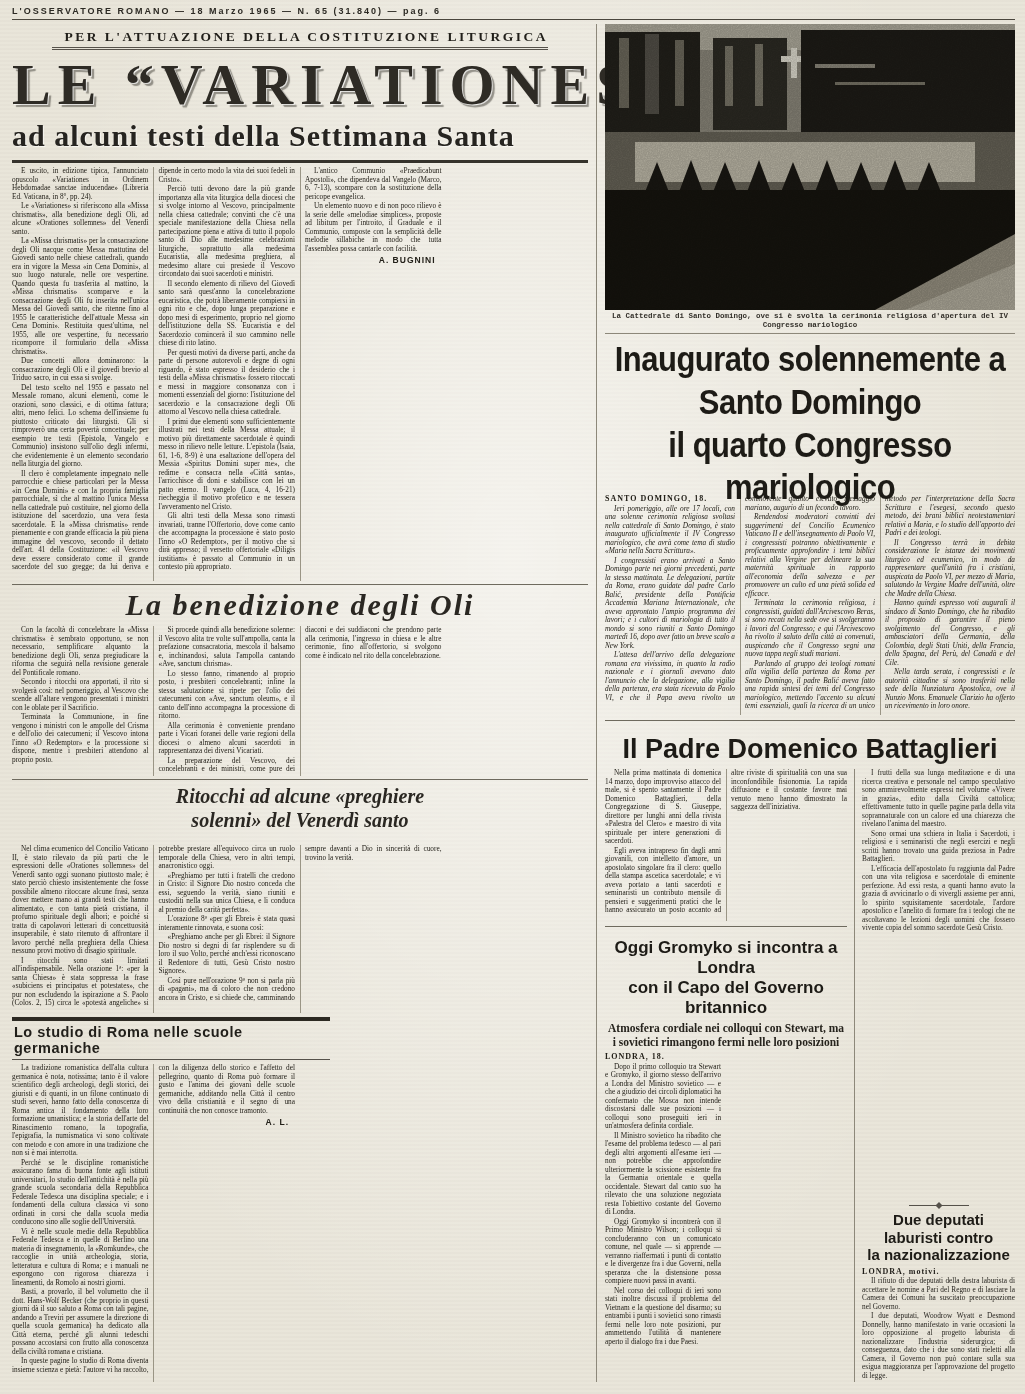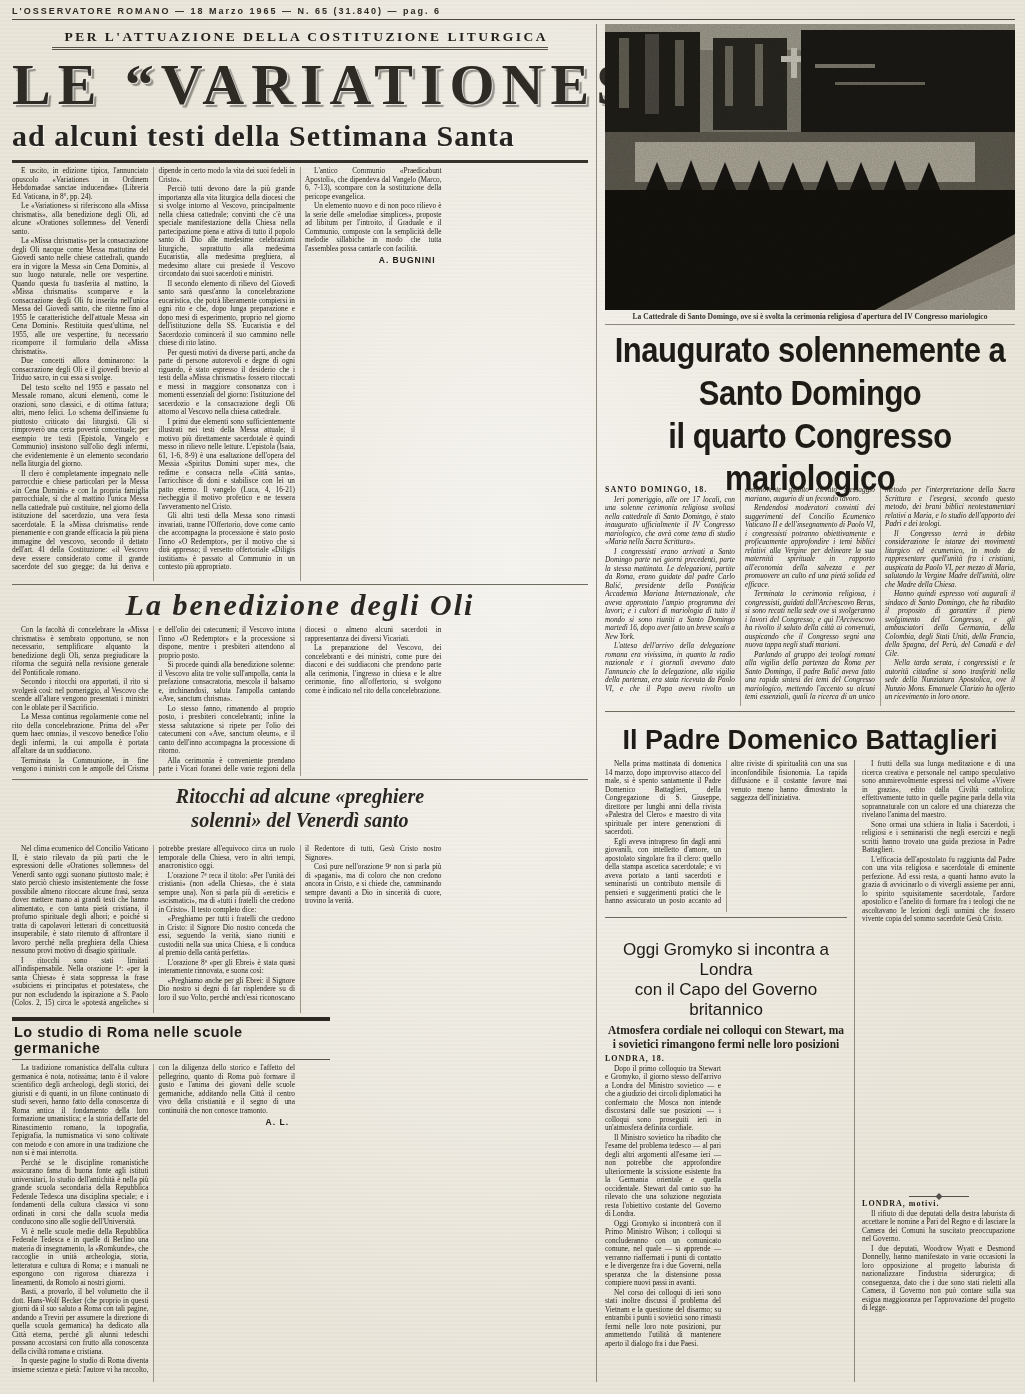--- a/index.html
+++ b/index.html
@@ -92,21 +92,21 @@
     font-weight:bold;font-size:14.5px;letter-spacing:.5px;
     padding:3px 2px 3px 2px;margin:4px 0 4px 0;
     font-family:"Liberation Sans",sans-serif;
   }
 
   
   .photo-wrap{width:100%;height:286px;overflow:hidden;background:#55524a;}
   .photo-wrap svg{display:block;width:100%;height:100%;}
   .caption{
     font-size:7.5px;line-height:9px;font-weight:bold;text-align:center;
-    font-family:Liberation Serif, serif;color:#33302a;
+    font-family:Liberation Mono, monospace;color:#33302a;
     padding:2px 0 3px 0;border-bottom:1px solid #8d887a;margin-bottom:3px;
   }
   .h-inaugurato{
     text-align:center;font-family:"Liberation Sans",sans-serif;
     font-weight:bold;font-size:31px;line-height:38px;letter-spacing:-.5px;
     margin:2px 0 4px 0;color:#1d1b16;
     transform:scaleY(1.12);transform-origin:top center;
   }
   .dateline{
     font-weight:bold;font-size:8px;letter-spacing:1px;
@@ -117,22 +117,22 @@
     text-align:center;font-family:"Liberation Sans",sans-serif;
     font-weight:bold;font-size:27px;line-height:30px;margin:3px 0 5px 0;
     border-top:1px solid #6e6a5e;padding-top:13px;color:#1d1b16;
   }
   .right-split{display:flex;flex:1;min-height:0;}
   .split-l{width:61%;box-sizing:border-box;padding-right:7px;border-right:1px solid #8d887a;display:flex;flex-direction:column;}
   .split-r{width:39%;box-sizing:border-box;padding-left:7px;display:flex;flex-direction:column;}
   .batt-left{height:152px;margin-bottom:3px;}
   .h-gromyko{
     text-align:center;font-family:"Liberation Sans",sans-serif;
-    font-weight:normal;font-size:17px;line-height:20px;margin:2px 0 4px 0;
-    border-top:1px solid #6e6a5e;padding-top:22px;color:#1d1b16;
+    font-weight:bold;font-size:17px;line-height:20px;margin:2px 0 4px 0;
+    border-top:1px solid #6e6a5e;padding-top:11px;color:#1d1b16;
   }
   .subhead{
     text-align:center;font-weight:bold;font-size:11.5px;line-height:13.5px;
     margin:0 0 4px 0;color:#26231d;
   }
   .gromyko-body{flex:1;min-height:0;}
   .batt-right{font-size:7.3px;line-height:8.5px;text-align:justify;height:432px;overflow:hidden;}
   .batt-right p{margin:0 0 1px 0;text-indent:9px;}
   .mini-sep{width:60px;border-top:1px solid #55514a;margin:4px auto 3px auto;position:relative;}
   .mini-sep::after{content:"";position:absolute;left:50%;top:-3px;width:5px;height:5px;background:#55514a;transform:translateX(-50%) rotate(45deg);}
@@ -177,39 +177,37 @@
           </div>
         <span class="byline">A. BUGNINI</span>
       </div>
 
       <hr class="rule">
       <h3 class="h-oli">La benedizione degli Oli</h3>
       <div class="cols c4 oli-body">
         <div>
             <p>Con la facoltà di concelebrare la «Missa chrismatis» è sembrato opportuno, se non necessario, semplificare alquanto la benedizione degli Oli, senza pregiudicare la riforma che seguirà nella revisione generale del Pontificale romano.</p>
             <p>Secondo i ritocchi ora apportati, il rito si svolgerà così: nel pomeriggio, al Vescovo che scende all'altare vengono presentati i ministri con le oblate per il Sacrificio.</p>
-            <p>La Messa continua regolarmente come nel rito della concelebrazione. Prima del «Per quem haec omnia», il vescovo benedice l'olio degli infermi, la cui ampolla è portata all'altare da un suddiacono.</p>
             <p>Terminata la Communione, in fine vengono i ministri con le ampolle del Crisma e dell'olio dei catecumeni; il Vescovo intona l'inno «O Redemptor» e la processione si dispone, mentre i presbiteri attendono al proprio posto.</p>
             <p>Si procede quindi alla benedizione solenne: il Vescovo alita tre volte sull'ampolla, canta la prefazione consacratoria, mescola il balsamo e, inchinandosi, saluta l'ampolla cantando «Ave, sanctum chrisma».</p>
             <p>Lo stesso fanno, rimanendo al proprio posto, i presbiteri concelebranti; infine la stessa salutazione si ripete per l'olio dei catecumeni con «Ave, sanctum oleum», e il canto dell'inno accompagna la processione di ritorno.</p>
             <p>Alla cerimonia è conveniente prendano parte i Vicari foranei delle varie regioni della diocesi o almeno alcuni sacerdoti in rappresentanza dei diversi Vicariati.</p>
             <p>La preparazione del Vescovo, dei concelebranti e dei ministri, come pure dei diaconi e dei suddiaconi che prendono parte alla cerimonia, l'ingresso in chiesa e le altre cerimonie, fino all'offertorio, si svolgono come è indicato nel rito della concelebrazione.</p>
           </div>
       </div>
 
       <hr class="rule">
       <h3 class="h-ritocchi">
         <span>Ritocchi ad alcune «preghiere</span><br>
         <span>solenni» del Venerdì santo</span>
       </h3>
       <div class="cols c4 rit-body">
         <div>
             <p>Nel clima ecumenico del Concilio Vaticano II, è stato rilevato da più parti che le espressioni delle «Orationes sollemnes» del Venerdì santo oggi suonano piuttosto male; è stato perciò chiesto insistentemente che fosse possibile almeno ritoccare alcune frasi, senza dover mettere mano ai grandi testi che hanno alimentato, e con tanta pietà cristiana, il profumo spirituale degli albori; e poiché si tratta di capolavori letterari di concettuosità insuperabile, è stato ritenuto di affrontare il lavoro perché nella preghiera della Chiesa nessuno provi motivo di disagio spirituale.</p>
             <p>I ritocchi sono stati limitati all'indispensabile. Nella orazione 1ª: «per la santa Chiesa» è stata soppressa la frase «subiciens ei principatus et potestates», che pur non escludendo la ispirazione a S. Paolo (Colos. 2, 15) circa le «potestà angeliche» si potrebbe prestare all'equivoco circa un ruolo temporale della Chiesa, vero in altri tempi, anacronistico oggi.</p>
-            <p>L'orazione 7ª reca il titolo: «Per l'unità dei cristiani» (non «della Chiesa», che è stata sempre una). Non si parla più di «eretici» e «scismatici», ma di «tutti i fratelli che credono in Cristo». Il testo completo dice:</p>
             <p>«Preghiamo per tutti i fratelli che credono in Cristo: il Signore Dio nostro conceda che essi, seguendo la verità, siano riuniti e custoditi nella sua unica Chiesa, e li conduca al premio della carità perfetta».</p>
             <p>L'orazione 8ª «per gli Ebrei» è stata quasi interamente rinnovata, e suona così:</p>
             <p>«Preghiamo anche per gli Ebrei: il Signore Dio nostro si degni di far risplendere su di loro il suo Volto, perché anch'essi riconoscano il Redentore di tutti, Gesù Cristo nostro Signore».</p>
             <p>Così pure nell'orazione 9ª non si parla più di «pagani», ma di coloro che non credono ancora in Cristo, e si chiede che, camminando sempre davanti a Dio in sincerità di cuore, trovino la verità.</p>
           </div>
       </div>
 
       <h3 class="h-studio">Lo studio di Roma nelle scuole germaniche</h3>
       <div class="cols c4 studio-body">
         <div>
@@ -322,20 +320,24 @@
 
         <div class="split-r">
           <div class="batt-right">
             <div>
                 <p>I frutti della sua lunga meditazione e di una ricerca creativa e personale nel campo speculativo sono ammirevolmente espressi nel volume «Vivere in grazia», edito dalla Civiltà cattolica; effettivamente tutto in quelle pagine parla della vita soprannaturale con un calore ed una chiarezza che rivelano l'anima del maestro.</p>
                 <p>Sono ormai una schiera in Italia i Sacerdoti, i religiosi e i seminaristi che negli esercizi e negli scritti hanno trovato una guida preziosa in Padre Battaglieri.</p>
                 <p>L'efficacia dell'apostolato fu raggiunta dal Padre con una vita religiosa e sacerdotale di eminente perfezione. Ad essi resta, a quanti hanno avuto la grazia di avvicinarlo o di vivergli assieme per anni, lo spirito squisitamente sacerdotale, l'ardore apostolico e l'anelito di formare fra i teologi che ne ascoltavano le lezioni degli uomini che fossero vivente copia del sommo sacerdote Gesù Cristo.</p>
               </div>
           </div>
           <div class="mini-sep"></div>
+          <h3 class="h-laburisti">
+            <span>Due deputati laburisti contro</span><br>
+            <span>la nazionalizzazione</span>
+          </h3>
           <div class="lab-body">
             <div class="dateline">LONDRA, motivi.</div>
             <div>
                 <p>Il rifiuto di due deputati della destra laburista di accettare le nomine a Pari del Regno e di lasciare la Camera dei Comuni ha suscitato preoccupazione nel Governo.</p>
                 <p>I due deputati, Woodrow Wyatt e Desmond Donnelly, hanno manifestato in varie occasioni la loro opposizione al progetto laburista di nazionalizzare l'industria siderurgica; di conseguenza, dato che i due sono stati rieletti alla Camera, il Governo non può contare sulla sua esigua maggioranza per l'approvazione del progetto di legge.</p>
               </div>
           </div>
         </div>
 
       </div>

